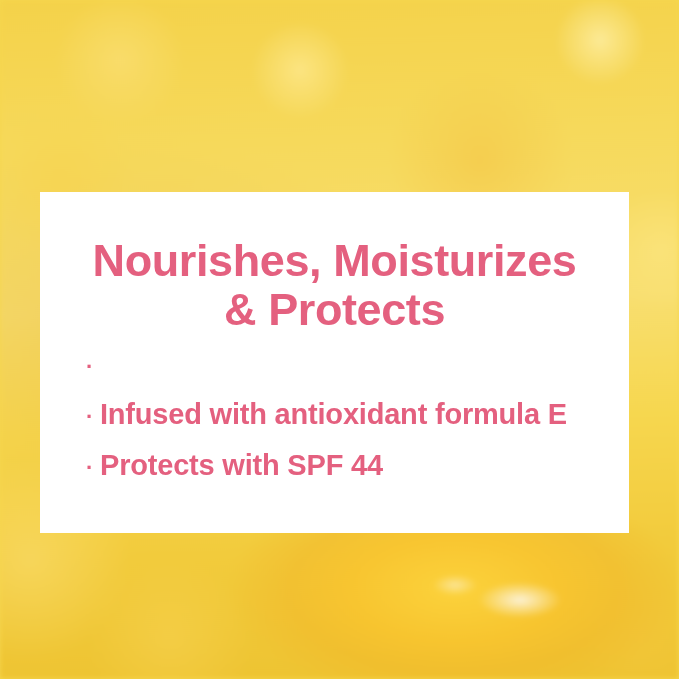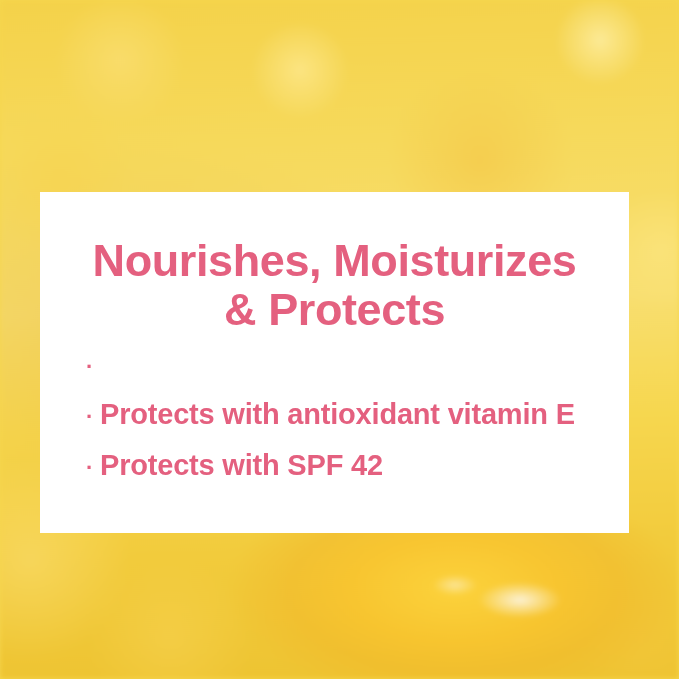--- a/index.html
+++ b/index.html
@@ -129,22 +129,22 @@
   <div class="card">
     <h1 class="headline">Nourishes, Moisturizes
 &amp; Protects</h1>
 
     <ul class="bullets">
       <li>
         <span class="bullet-dot">·</span>
       </li>
       <li>
         <span class="bullet-dot">·</span>
-        <span class="bullet-text">Protects with antioxidant vitamin E</span>
+        <span class="bullet-text">Infused with antioxidant formula E</span>
       </li>
       <li>
         <span class="bullet-dot">·</span>
-        <span class="bullet-text">Protects with SPF 42</span>
+        <span class="bullet-text">Protects with SPF 44</span>
       </li>
     </ul>
   </div>
 
 </div>
 
 </body></html>

